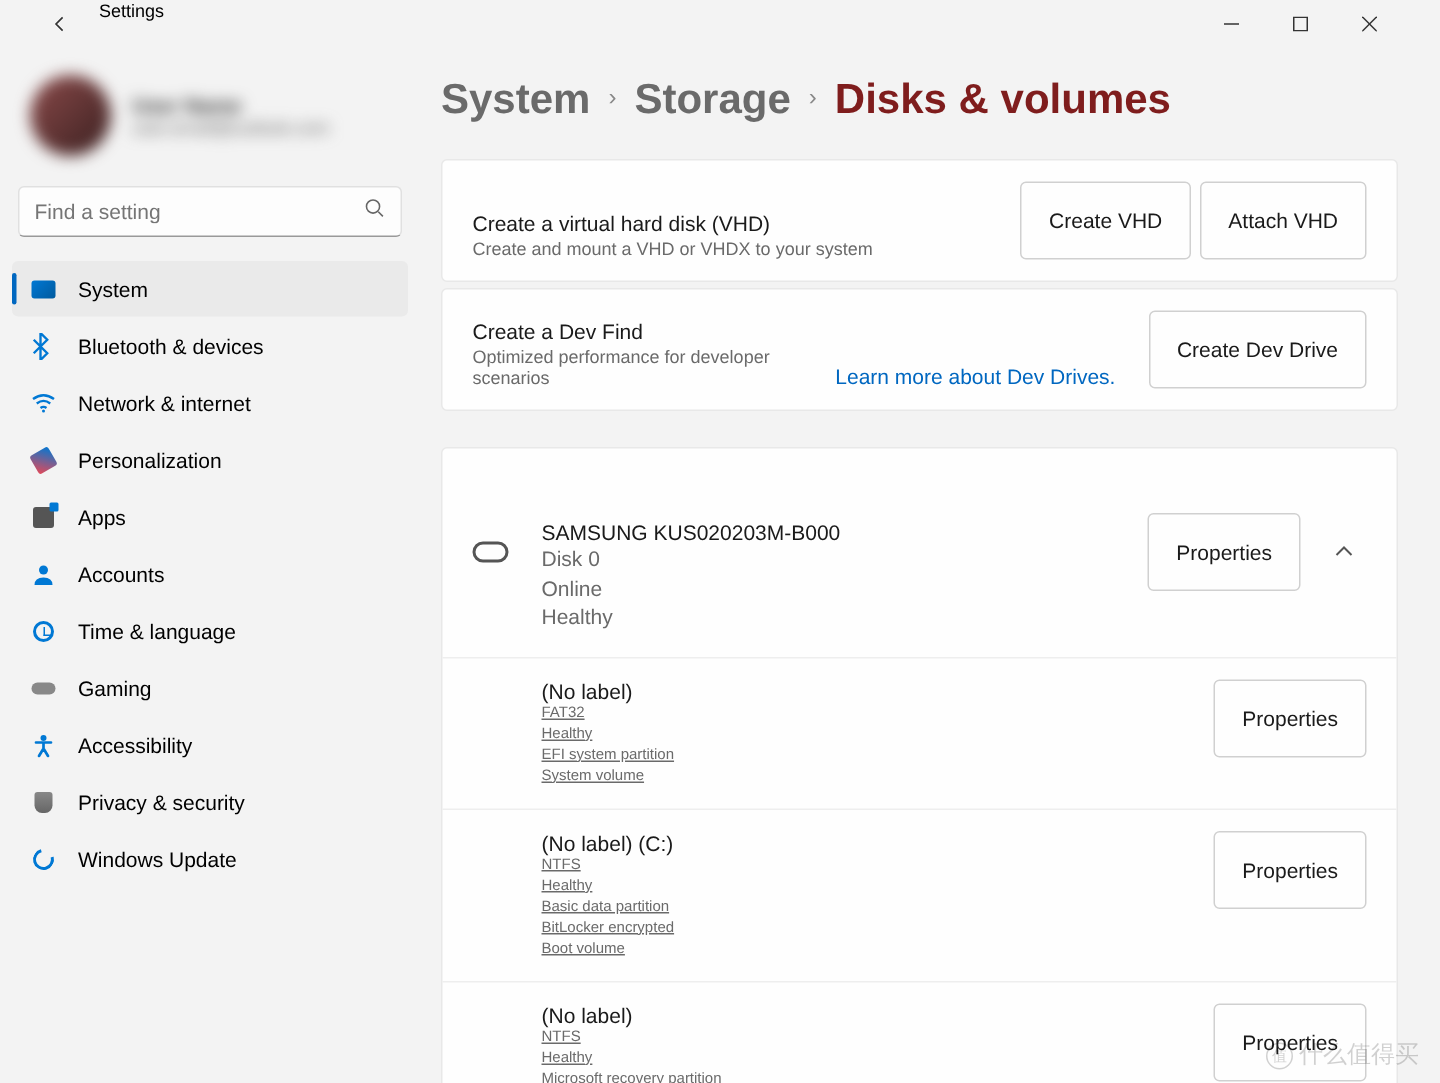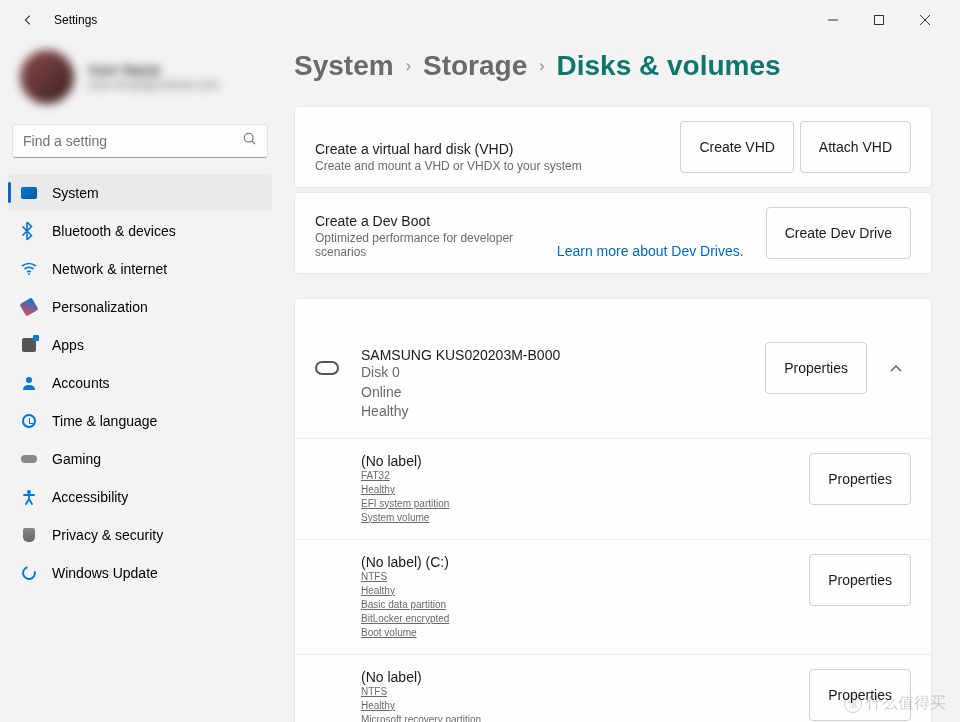--- a/index.html
+++ b/index.html
@@ -1,18 +1,18 @@
 <!DOCTYPE html>
 <html><head>
   <meta charset="utf-8">
   <style>
     * { margin: 0; padding: 0; box-sizing: border-box; font-family: "Segoe UI", -apple-system, sans-serif; }
     body { width: 960px; height: 722px; background: #f3f3f3; overflow: hidden; position: relative; }
     
-    .titlebar { height: 40px; display: flex; align-items: center; padding: 0 12px; }
+    .titlebar { height: 40px; display: flex; align-items: flex-start; padding: 0 24px; }
     .back-btn { width: 32px; height: 32px; display: flex; align-items: center; justify-content: center; border-radius: 4px; cursor: pointer; }
     .titlebar-title { font-size: 12px; margin-left: 10px; }
     .window-controls { margin-left: auto; display: flex; }
     .win-ctrl { width: 46px; height: 32px; display: flex; align-items: center; justify-content: center; cursor: pointer; }
     
     .main-area { display: flex; height: calc(100% - 40px); }
     
     .sidebar { width: 280px; padding: 0 8px; }
     .user-section { display: flex; align-items: center; padding: 10px 16px 20px 12px; filter: blur(5px); }
     .avatar { width: 54px; height: 54px; border-radius: 50%; background: linear-gradient(135deg, #8b4a4a, #3a2020); }
@@ -28,21 +28,21 @@
     .nav-item { height: 37px; display: flex; align-items: center; padding: 0 12px; border-radius: 4px; cursor: pointer; font-size: 14px; margin-bottom: 1px; position: relative; }
     .nav-item.selected { background: #eaeaea; }
     .nav-item.selected::before { content: ""; position: absolute; left: 0; top: 8px; bottom: 8px; width: 3px; background: #0067c0; border-radius: 2px; }
     .nav-icon { width: 18px; height: 18px; margin-right: 14px; display: flex; align-items: center; justify-content: center; font-size: 16px; }
     
     .content { flex: 1; padding: 10px 28px 0 14px; overflow-y: auto; }
     .breadcrumb { display: flex; align-items: center; gap: 12px; margin-bottom: 24px; font-size: 28px; }
     .bc-sys { font-weight: 600; color: #6a6a6a; cursor: pointer; }
     .bc-sep { color: #888; font-size: 16px; }
     .bc-storage { font-weight: 600; color: #6a6a6a; cursor: pointer; }
-    .bc-current { font-weight: 600; color: #0f766e; }
+    .bc-current { font-weight: 600; color: #7f1d1d; }
     
     .card { background: #fefefe; border: 1px solid #e8e8e8; border-radius: 4px; margin-bottom: 4px; padding: 14px 20px; display: flex; align-items: flex-end; }
     .card-text { flex: 1; }
     .card-title { font-size: 14px; color: #1a1a1a; }
     .card-sub { font-size: 12px; color: #6a6a6a; margin-top: 2px; }
     .card-link { color: #0067c0; font-size: 14px; margin-right: 16px; cursor: pointer; margin-top: 22px; }
     .btn { background: #fefefe; border: 1px solid #d0d0d0; border-radius: 4px; padding: 17px 18px; font-size: 14px; cursor: pointer; margin-left: 6px; color: #1a1a1a; }
     
     .disks-section { margin-top: 24px; }
     .disk-card { background: #fefefe; border: 1px solid #e8e8e8; border-radius: 4px; }
@@ -217,21 +217,21 @@
       <div class="card-text">
         <div class="card-title">Create a virtual hard disk (VHD)</div>
         <div class="card-sub">Create and mount a VHD or VHDX to your system</div>
       </div>
       <button class="btn">Create VHD</button>
       <button class="btn">Attach VHD</button>
     </div>
 
     <div class="card">
       <div class="card-text">
-        <div class="card-title">Create a Dev Boot</div>
+        <div class="card-title">Create a Dev Find</div>
         <div class="card-sub">Optimized performance for developer scenarios</div>
       </div>
       <span class="card-link">Learn more about Dev Drives.</span>
       <button class="btn">Create Dev Drive</button>
     </div>
 
     <div class="disks-section">
       <div class="disk-card">
         <div class="disk-header">
           <span class="disk-icon"></span>

